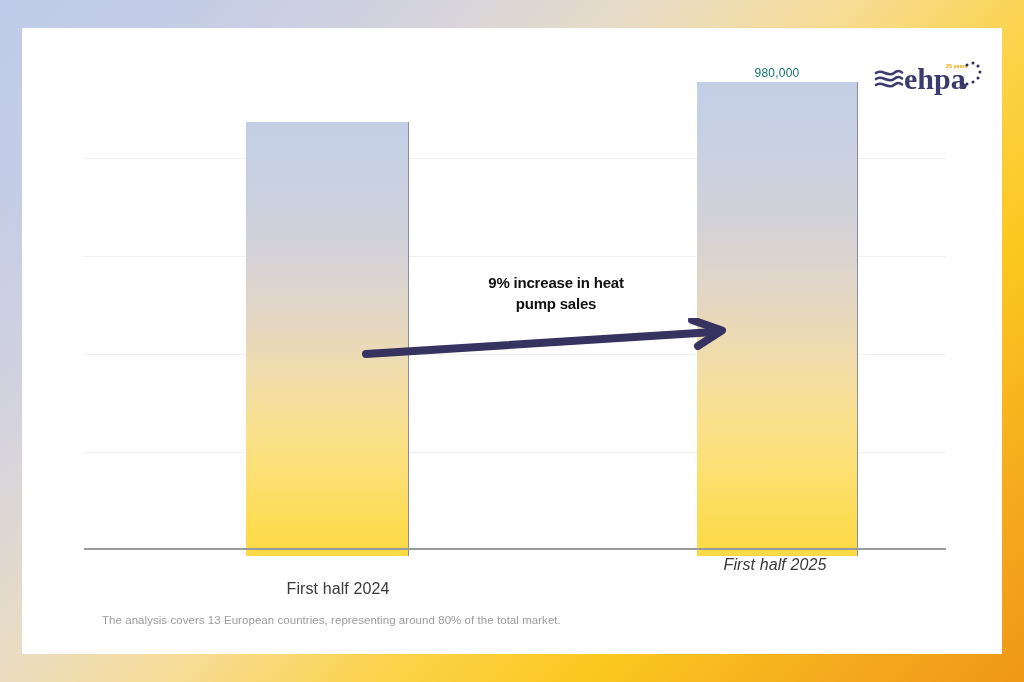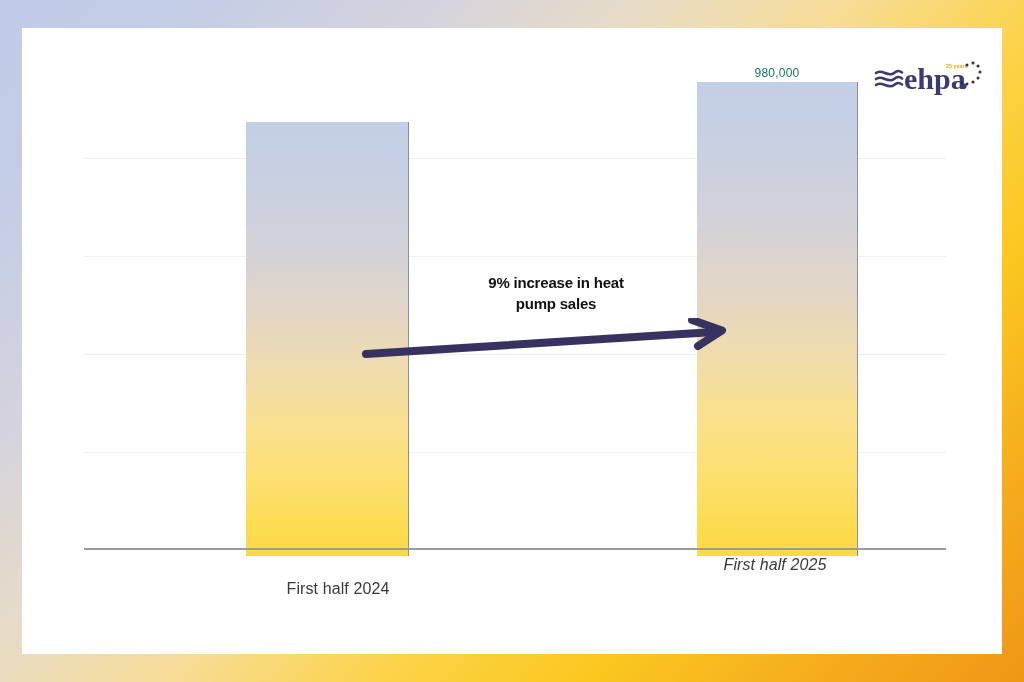--- a/index.html
+++ b/index.html
@@ -198,15 +198,16 @@
       <div>pump sales</div>
     </div>
 
     <div id="arrow">
       <svg width="400" height="60" viewBox="0 0 400 60">
         <path d="M4,36 L352,14" stroke="#373361" stroke-width="8" stroke-linecap="round" fill="none"></path>
         <path d="M330,2 L360,12.5 L336,28" stroke="#373361" stroke-width="8" stroke-linecap="round" stroke-linejoin="round" fill="none"></path>
       </svg>
     </div>
 
+    <div id="footnote">The analysis covers 13 European countries, representing around 80% of the total market.</div>
 
   </div>
 </div>
 
 </body></html>

